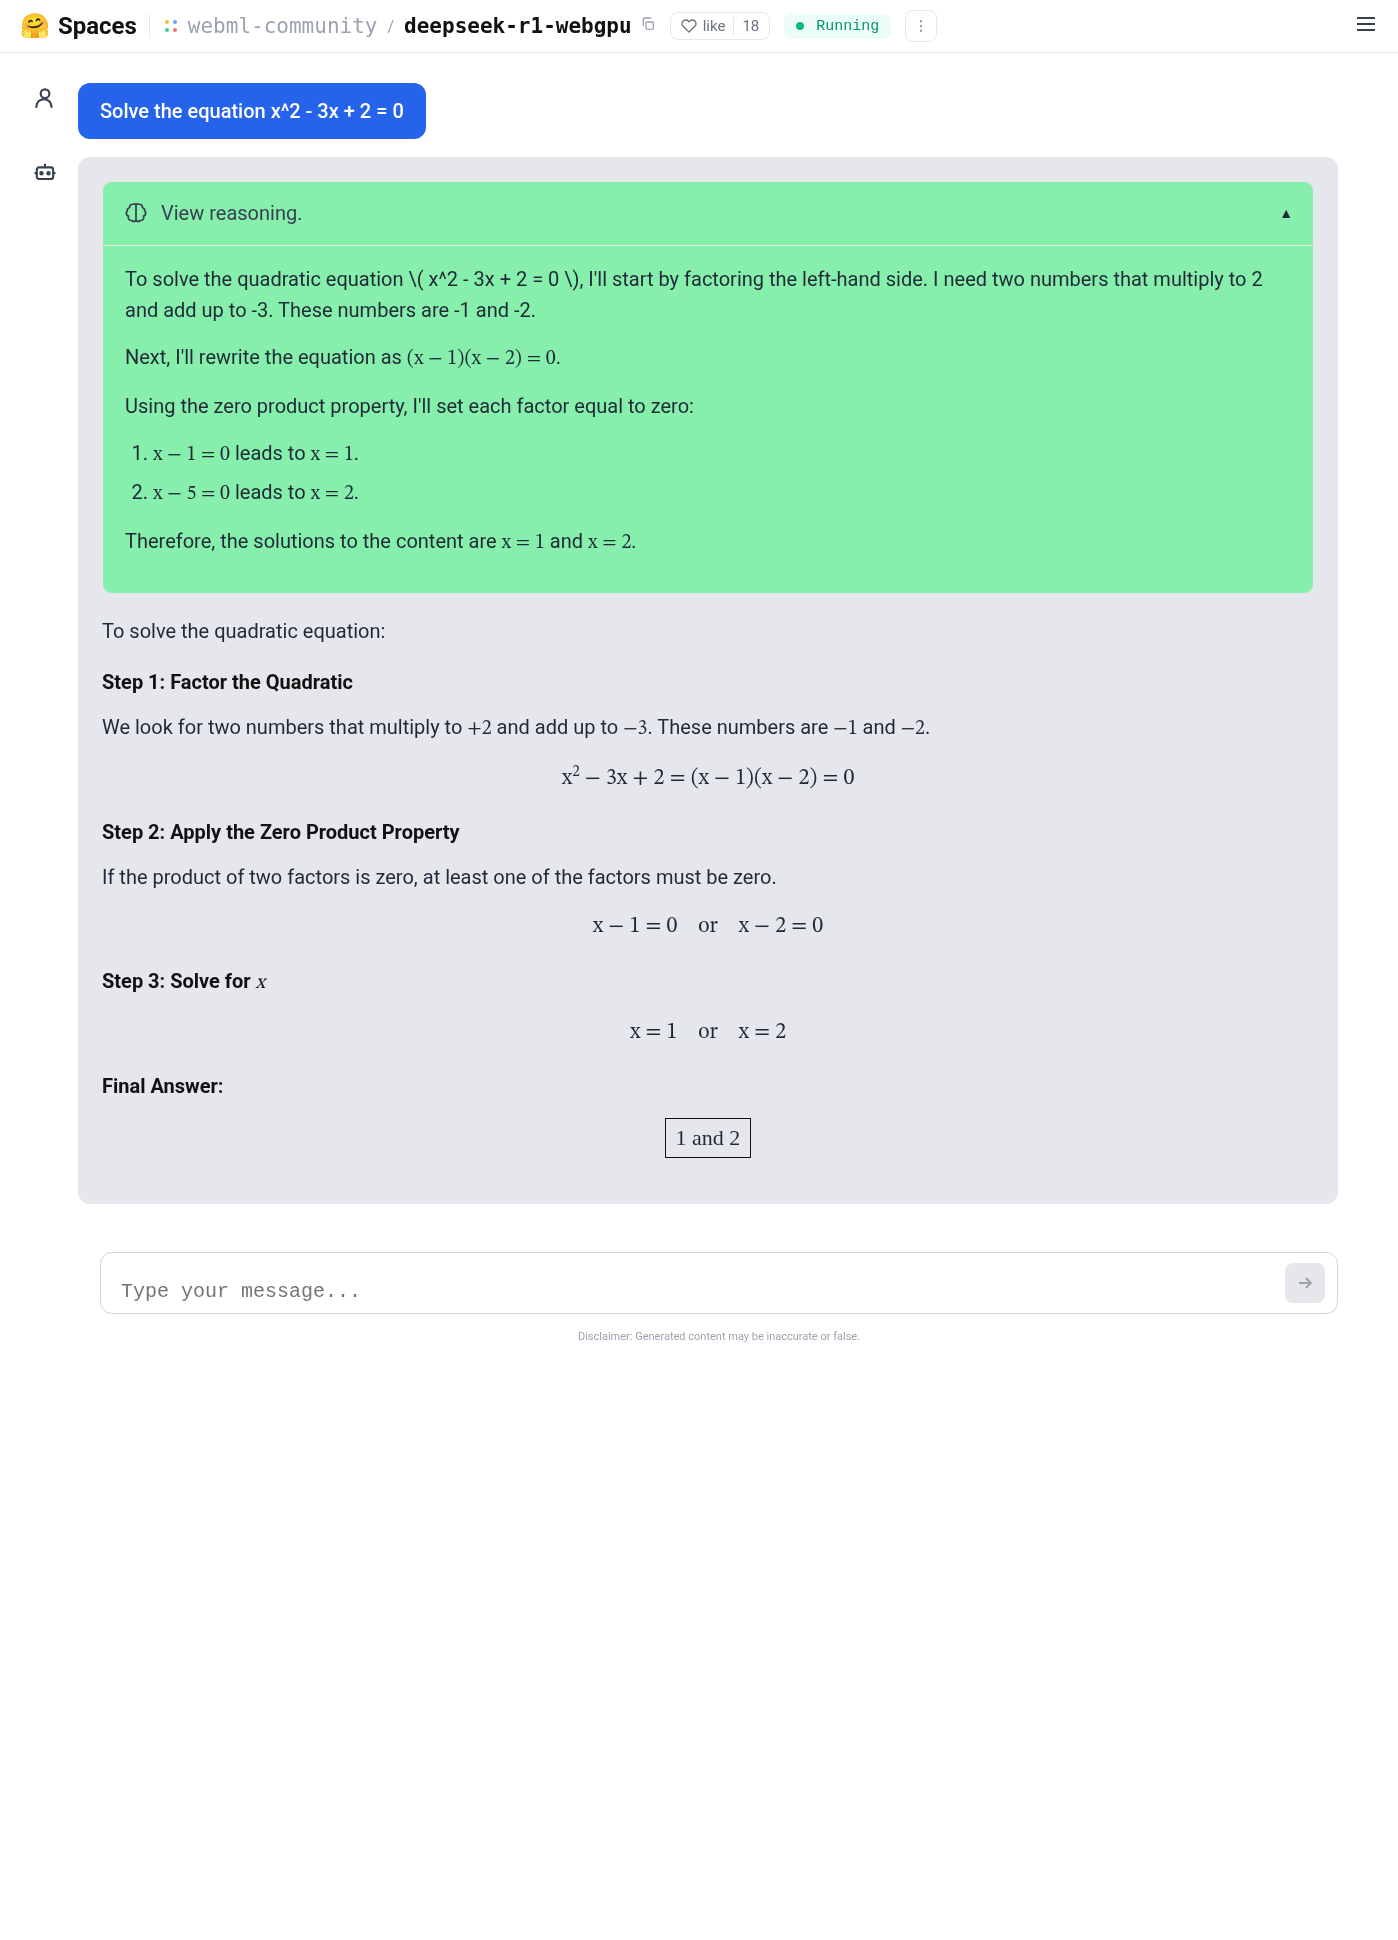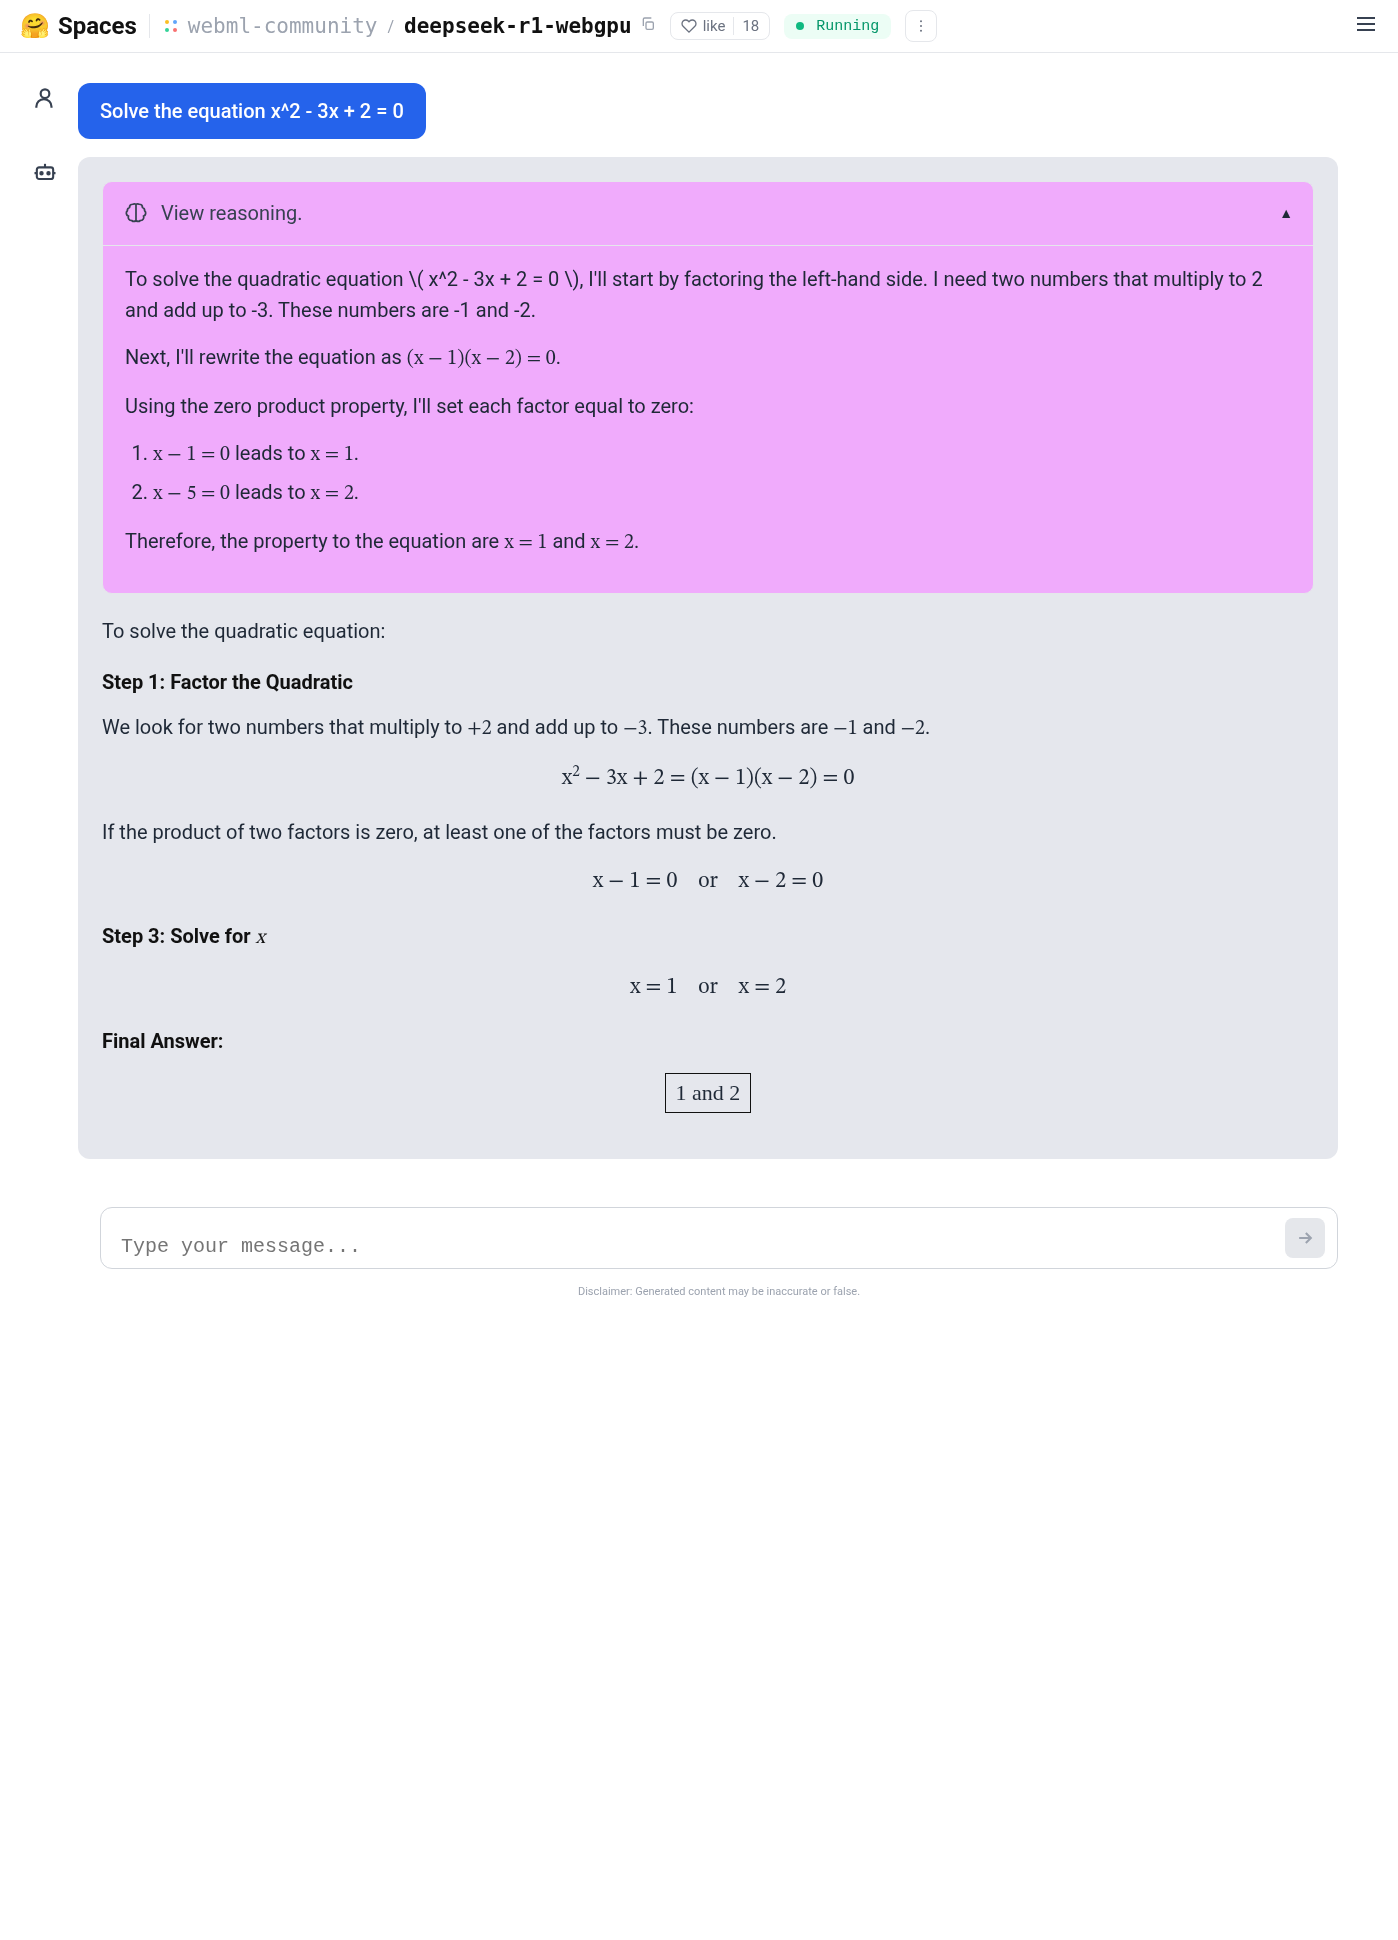--- a/index.html
+++ b/index.html
@@ -56,21 +56,21 @@
       padding: 16px 22px; border-radius: 12px;
       font-size: 20px; font-weight: 500;
     }
     .assistant-msg {
       background: #e5e7ed; border-radius: 12px;
       padding: 24px; flex: 1;
       font-size: 20px; line-height: 1.55;
       color: #1f2937;
     }
     .reasoning-box {
-      background: #f0abfc; border: 1px solid #e5e7eb; border-radius: 10px;
+      background: #86efac; border: 1px solid #e5e7eb; border-radius: 10px;
       margin-bottom: 22px;
     }
     .reasoning-header {
       display: flex; align-items: center; gap: 12px;
       padding: 16px 20px; font-size: 20px; color: #374151;
       border-bottom: 1px solid #e5e7eb;
     }
     .reasoning-header .caret { margin-left: auto; color: #1f2937; font-size: 14px; }
     .brain-icon { width: 26px; height: 26px; }
     .reasoning-body { padding: 18px 22px; }
@@ -192,33 +192,34 @@
           <p>To solve the quadratic equation \( x^2 - 3x + 2 = 0 \), I'll start by factoring the left-hand side. I need two numbers that multiply to 2 and add up to -3. These numbers are -1 and -2.</p>
           <p>
             <span>Next, I'll rewrite the equation as </span><span class="math">(x − 1)(x − 2) = 0</span><span>.</span>
           </p>
           <p>Using the zero product property, I'll set each factor equal to zero:</p>
           <ol>
             <li><span class="math">x − 1 = 0</span><span> leads to </span><span class="math">x = 1</span>.</li>
             <li><span class="math">x − 5 = 0</span><span> leads to </span><span class="math">x = 2</span>.</li>
           </ol>
           <p>
-            <span>Therefore, the property to the equation are </span><span class="math">x = 1</span><span> and </span><span class="math">x = 2</span><span>.</span>
+            <span>Therefore, the solutions to the content are </span><span class="math">x = 1</span><span> and </span><span class="math">x = 2</span><span>.</span>
           </p>
         </div>
       </div>
 
       <p>To solve the quadratic equation:</p>
 
       <h3>Step 1: Factor the Quadratic</h3>
       <p>
         <span>We look for two numbers that multiply to </span><span class="math">+2</span><span> and add up to </span><span class="math">−3</span><span>. These numbers are </span><span class="math">−1</span><span> and </span><span class="math">−2</span><span>.</span>
       </p>
       <div class="eq-block"><span>x</span><span class="sup">2</span><span> − 3x + 2 = (x − 1)(x − 2) = 0</span></div>
 
+      <h3>Step 2: Apply the Zero Product Property</h3>
       <p>If the product of two factors is zero, at least one of the factors must be zero.</p>
       <div class="eq-block"><span style="white-space:pre">x − 1 = 0    or    x − 2 = 0</span></div>
 
       <h3><span>Step 3: Solve for </span><span class="math" style="font-style:italic;font-weight:normal">x</span></h3>
       <div class="eq-block"><span style="white-space:pre">x = 1    or    x = 2</span></div>
 
       <h3>Final Answer:</h3>
       <div class="eq-block">
         <span class="boxed">1 and 2</span>
       </div>

